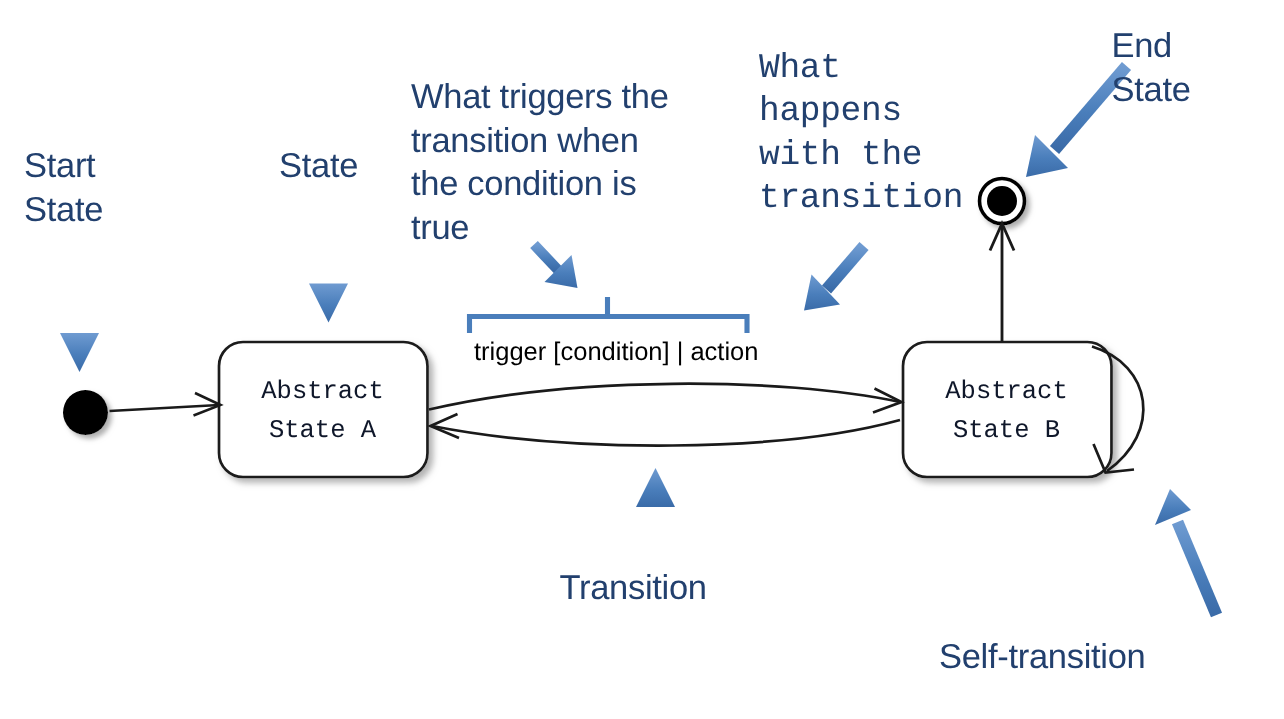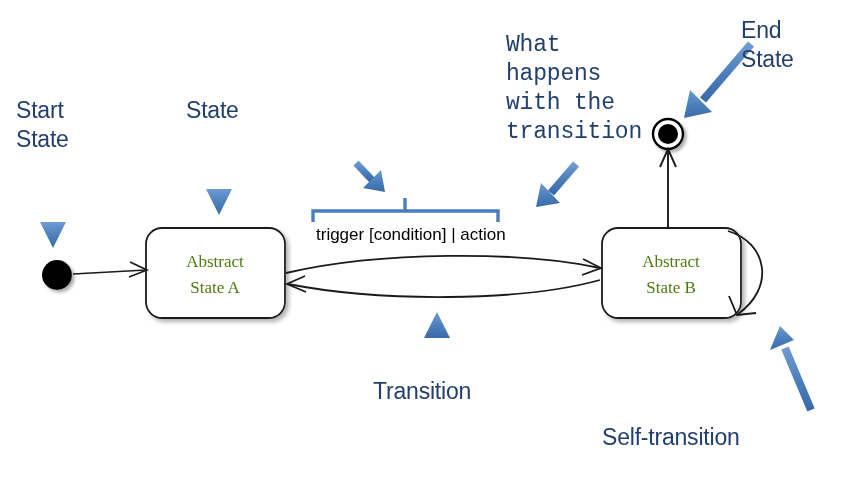--- a/index.html
+++ b/index.html
@@ -27,41 +27,41 @@
     position: absolute;
     color: #22406e;
     font-family: "Liberation Sans", sans-serif;
     font-size: 23px;
     line-height: 29px;
     white-space: pre-line;
     letter-spacing: -0.2px;
   }
   .state-label {
     position: absolute;
-    color: #4d7c0f;
-    font-family: Liberation Serif, serif;
+    color: #0f172a;
+    font-family: Liberation Mono, monospace;
     font-size: 17px;
     line-height: 26px;
     text-align: center;
     white-space: pre-line;
   }
   .edge-label {
     position: absolute;
     color: #000000;
     font-family: "Liberation Sans", sans-serif;
     font-size: 17px;
     white-space: nowrap;
   }
   #lbl-start      { left: 16px;  top: 96px;  }
   #lbl-state      { left: 186px; top: 96px;  }
   #lbl-trigger    { left: 274px; top: 50px;  }
   #lbl-happens    { left: 506px; top: 31px; font-family: Liberation Mono, monospace;  }
   #lbl-end        { left: 741px; top: 16px;  }
   #lbl-transition { left: 373px; top: 377px; }
-  #lbl-selftrans  { left: 602px; top: 423px; }
+  #lbl-selftrans  { left: 626px; top: 423px; }
   #lbl-stateA     { left: 148px; top: 249px; width: 134px; }
   #lbl-stateB     { left: 604px; top: 249px; width: 134px; }
   #lbl-edge       { left: 316px; top: 225px; }
 </style>
 </head>
 <body>
 
 <div id="canvas">
 
   <svg id="svg-layer" viewBox="0 0 856 479">
@@ -160,20 +160,24 @@
       <path d="M 811 410 L 785 348" stroke="url(#annoArrowGrad)" stroke-width="8"></path>
       <path d="M 794 340 L 770 350 L 780 326 Z" fill="url(#annoArrowGrad)"></path>
     </g>
   </svg>
 
   <div class="anno-text" id="lbl-start">Start
 State</div>
 
   <div class="anno-text" id="lbl-state">State</div>
 
+  <div class="anno-text" id="lbl-trigger">What triggers the
+transition when
+the condition is
+true</div>
 
   <div class="anno-text" id="lbl-happens">What
 happens
 with the
 transition</div>
 
   <div class="anno-text" id="lbl-end">End
 State</div>
 
   <div class="anno-text" id="lbl-transition">Transition</div>

